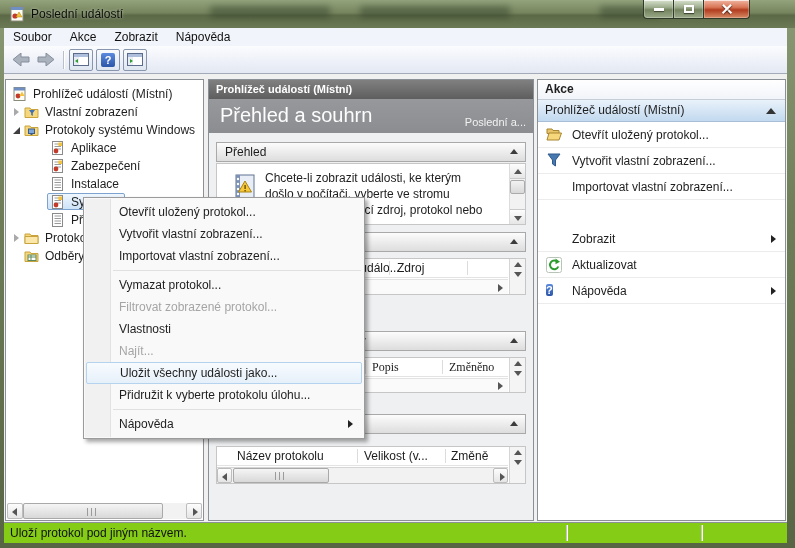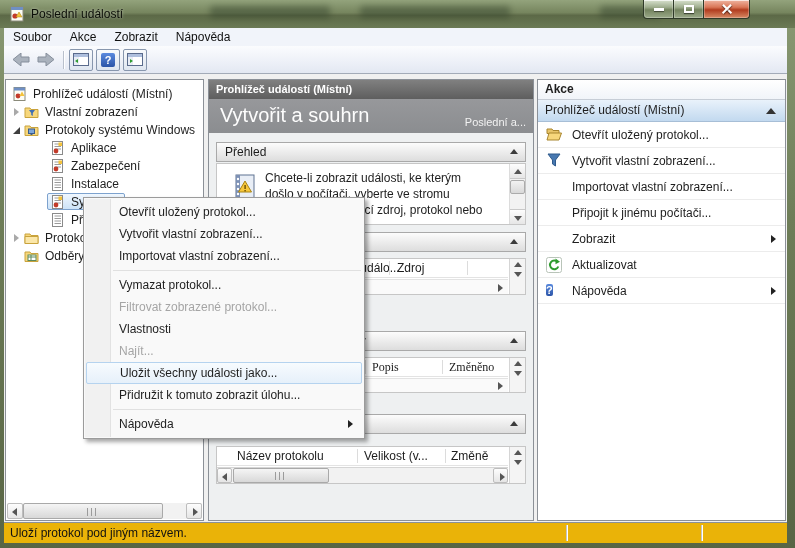--- a/index.html
+++ b/index.html
@@ -104,21 +104,21 @@
     border-bottom:1px solid #c7cdd6; font-weight:bold; line-height:19px; padding-left:7px; }
   .a-group { position:absolute; left:0; top:20px; width:100%; height:22px;
     background:linear-gradient(180deg,#e9f2fb,#c2d9ef); border-bottom:1px solid #a7bed6; line-height:21px; padding-left:7px; }
   .a-group-arrow { position:absolute; right:9px; top:8px; border-left:5px solid transparent; border-right:5px solid transparent; border-bottom:6px solid #333; }
   .a-item { position:absolute; left:0; width:100%; height:26px; border-bottom:1px solid #ececec; display:flex; align-items:center; }
   .a-icon { width:16px; height:16px; margin-left:8px; flex:0 0 16px; }
   .a-label { margin-left:10px; }
   .chev { position:absolute; right:9px; top:9px; border-top:4px solid transparent; border-bottom:4px solid transparent; border-left:5px solid #222; }
 
   
-  .statusbar { position:absolute; left:0; bottom:0; width:100%; height:21px; background:#eab308; border-top:1px solid #8b9097;padding-left:20px; }
+  .statusbar { position:absolute; left:0; bottom:0; width:100%; height:21px; background:#84cc16; border-top:1px solid #8b9097;padding-left:20px; }
   .sb-text { position:absolute; left:6px; top:3px; font-size:12px; color:#111; }
   .sb-div { position:absolute; top:2px; bottom:2px; width:1px; background:#c4c4c4; box-shadow:1px 0 0 #fff; }
 
   
   .ctx-menu { position:absolute; left:83px; top:197px; width:282px; z-index:30;
     background:#f9f9f9; border:1px solid #9b9b9b; padding:3px 1px;
     box-shadow:3px 3px 4px rgba(0,0,0,.35); }
   .ctx-gutter { position:absolute; left:1px; top:1px; bottom:1px; width:26px; background:#f1f1f1; border-right:1px solid #e2e2e2; }
   .ctx-item { position:relative; height:22px; line-height:22px; padding-left:34px; color:#1e1e1e; white-space:nowrap; }
   .ctx-item.disabled { color:#a5a5a5; }
@@ -344,21 +344,21 @@
         <span class="sb-thumb" style="left:16px; width:140px;">
             <span class="grip"></span>
           </span>
         <span class="sb-btn tri-r" style="right:0;"></span>
       </div>
     </div>
 
     <div class="panel center-panel">
       <div class="c-header">Prohlížeč událostí (Místní)</div>
       <div class="c-band">
-        <span class="band-title">Vytvořit a souhrn</span>
+        <span class="band-title">Přehled a souhrn</span>
         <span class="band-updated">Poslední a...</span>
       </div>
 
       <div class="sec-header" style="top:62px;">
         <span>Přehled</span>
         <span class="sec-arrow"></span>
       </div>
       <div class="cbox" style="top:83px; height:62px;">
         <span class="ov-icon">
           <svg width="26" height="28" viewBox="0 0 26 28">
@@ -472,24 +472,20 @@
           <svg width="16" height="14" viewBox="0 0 16 14">
               <polygon points="2,1 14,1 9.5,7 9.5,13 6.5,11 6.5,7" fill="#4878b0" stroke="#2f5a8c"></polygon>
             </svg>
         </span>
         <span class="a-label">Vytvořit vlastní zobrazení...</span>
       </div>
       <div class="a-item" style="top:94px;">
         <span class="a-icon"></span>
         <span class="a-label">Importovat vlastní zobrazení...</span>
       </div>
-      <div class="a-item" style="top:120px;">
-        <span class="a-icon"></span>
-        <span class="a-label">Připojit k jinému počítači...</span>
-      </div>
       <div class="a-item" style="top:146px;">
         <span class="a-icon"></span>
         <span class="a-label">Zobrazit</span>
         <span class="chev"></span>
       </div>
       <div class="a-item" style="top:172px;">
         <span class="a-icon">
           <svg width="16" height="16" viewBox="0 0 16 16">
               <rect x="0.5" y="0.5" width="15" height="15" rx="2" fill="#fff" stroke="#b9c4b9"></rect>
               <path d="M11.5 5 A4.3 4.3 0 1 0 12.3 9.5" fill="none" stroke="#2e9b2e" stroke-width="2"></path>
@@ -518,19 +514,19 @@
   <div class="ctx-gutter"></div>
   <div class="ctx-item">Otevřít uložený protokol...</div>
   <div class="ctx-item">Vytvořit vlastní zobrazení...</div>
   <div class="ctx-item">Importovat vlastní zobrazení...</div>
   <div class="ctx-sep"></div>
   <div class="ctx-item">Vymazat protokol...</div>
   <div class="ctx-item disabled">Filtrovat zobrazené protokol...</div>
   <div class="ctx-item">Vlastnosti</div>
   <div class="ctx-item disabled">Najít...</div>
   <div class="ctx-item hot">Uložit všechny události jako...</div>
-  <div class="ctx-item">Přidružit k tomuto zobrazit úlohu...</div>
+  <div class="ctx-item">Přidružit k vyberte protokolu úlohu...</div>
   <div class="ctx-sep"></div>
   <div class="ctx-item">
     <span>Nápověda</span>
     <span class="ctx-chev"></span>
   </div>
 </div>
 
 </body></html>

